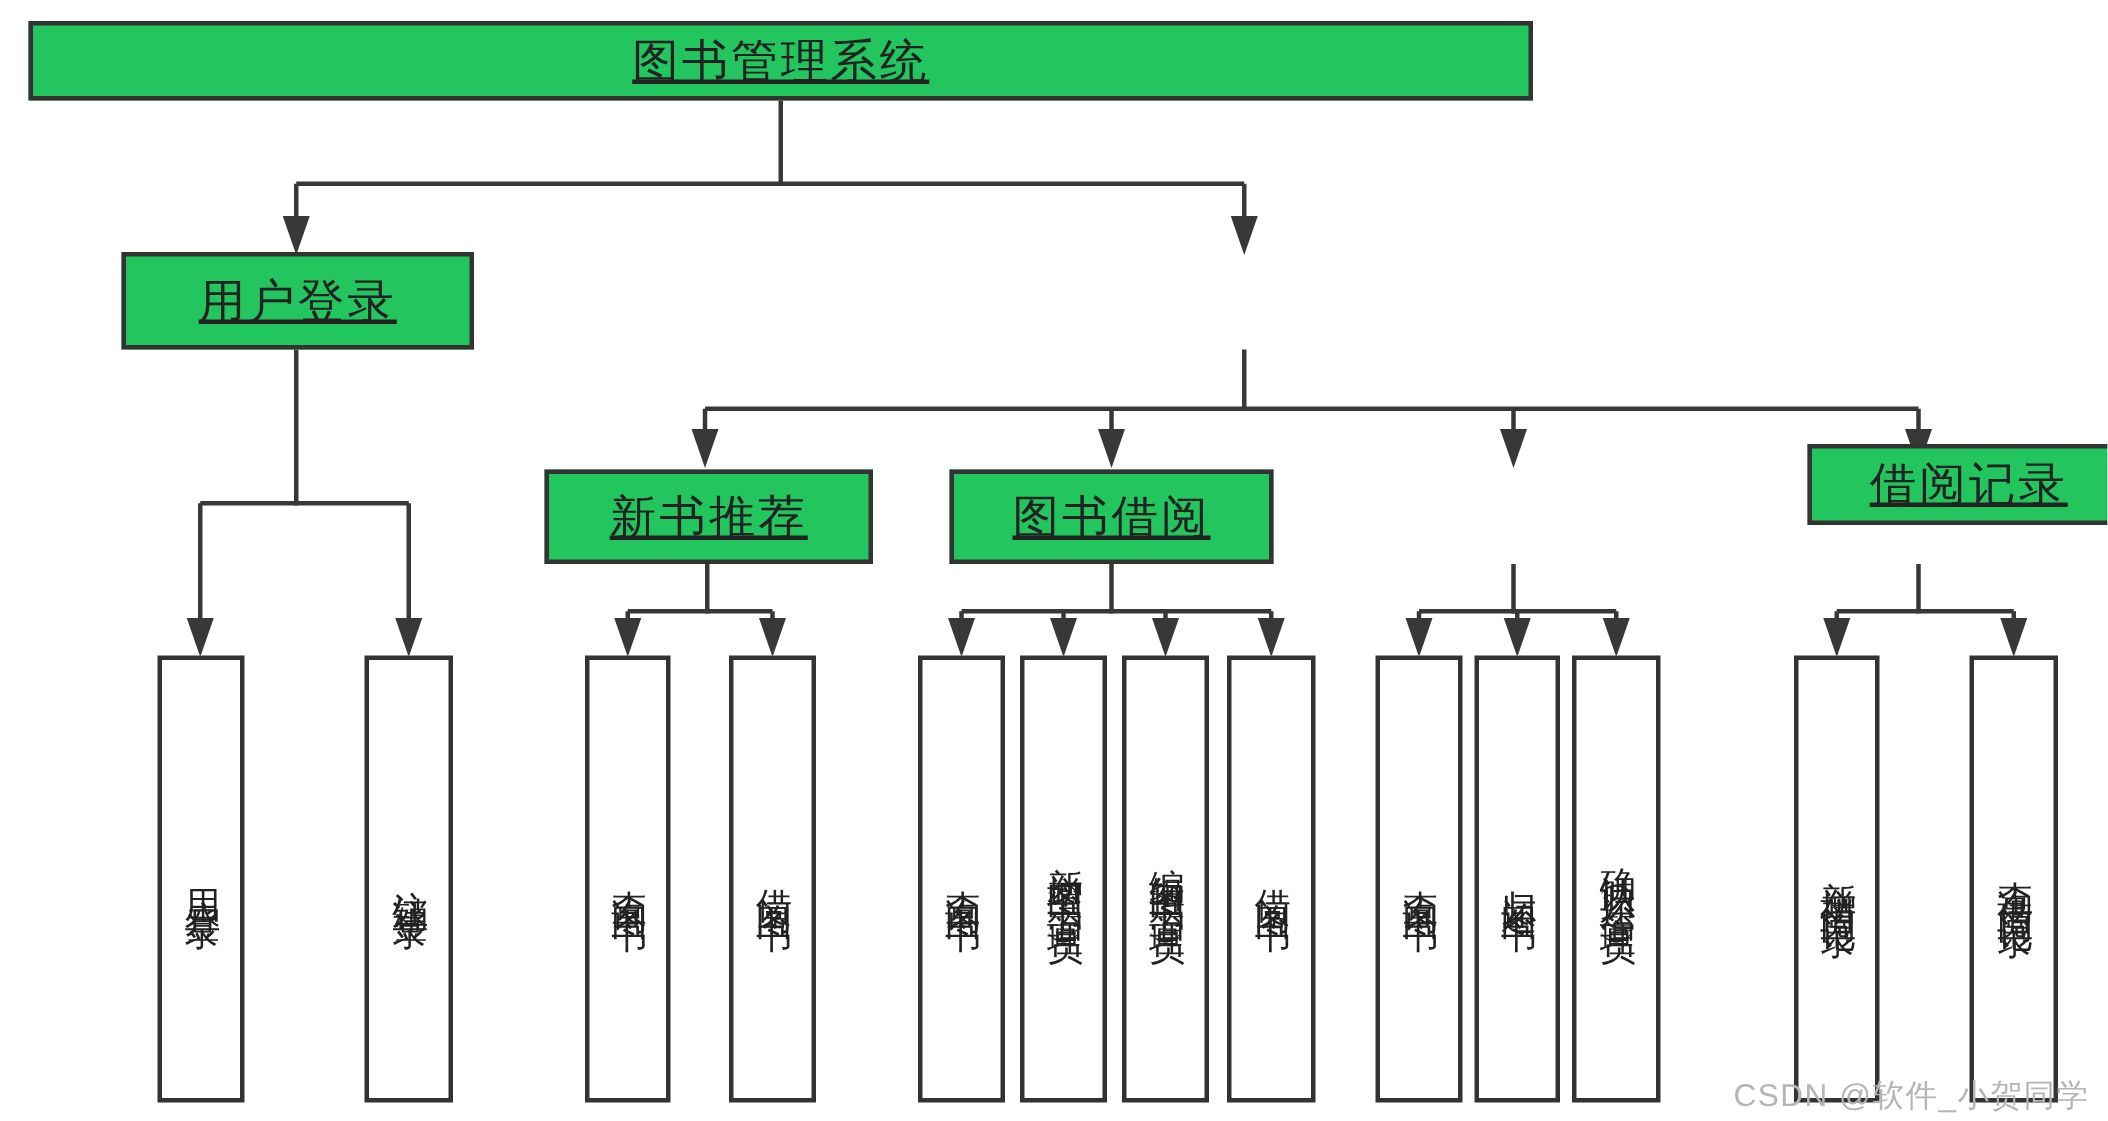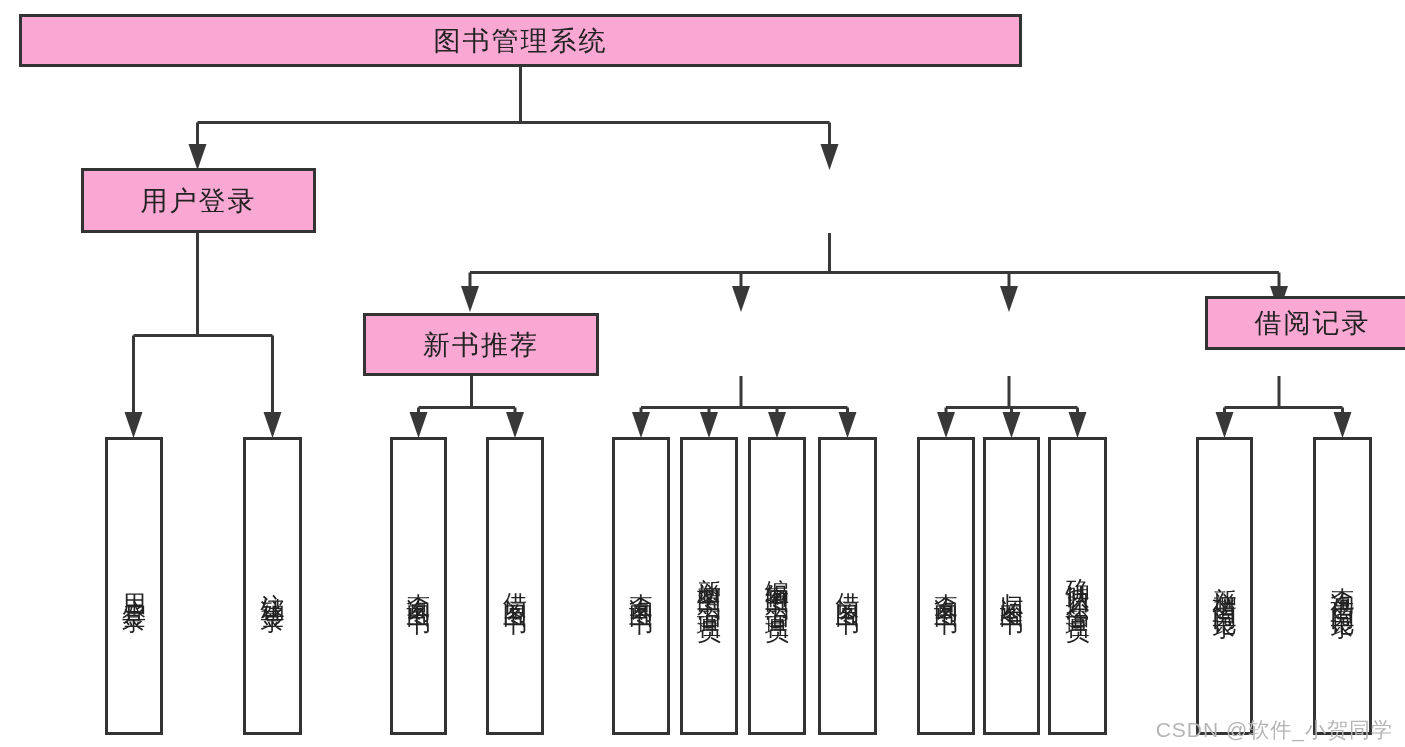--- a/index.html
+++ b/index.html
@@ -19,30 +19,31 @@
   #connectors line{
     stroke:#383838;
     stroke-width:3;
   }
   #connectors polygon{
     fill:#383838;
   }
   .hbox{
     position:absolute;
     box-sizing:border-box;
-    background:#f9a8d4;
+    background:#22c55e;
     border:3px solid #333333;
     display:flex;
     align-items:center;
     justify-content:center;
-    font-size:27px;
+    font-size:31px;
     letter-spacing:2px;
     color:#222222;
     z-index:2;
     white-space:nowrap;
+    text-decoration:underline;
   }
   .vbox{
     position:absolute;
     box-sizing:border-box;
     background:#ffffff;
     border:3px solid #333333;
     display:flex;
     align-items:center;
     justify-content:center;
     z-index:2;
@@ -131,21 +132,22 @@
     <line x1="1224.5" y1="407.5" x2="1224.5" y2="418"></line>
     <polygon points="1215.5,412 1233.5,412 1224.5,438"></polygon>
     <line x1="1342.5" y1="407.5" x2="1342.5" y2="418"></line>
     <polygon points="1333.5,412 1351.5,412 1342.5,438"></polygon>
   </svg>
 
   <div class="hbox" style="left:19px;top:14px;width:1003px;height:53px;">图书管理系统</div>
 
   <div class="hbox" style="left:81px;top:168px;width:235px;height:65px;">用户登录</div>
 
-  <div class="hbox" style="left:363px;top:313px;width:236px;height:63px;">新书推荐</div>
+  <div class="hbox" style="left:363px;top:313px;width:219px;height:63px;">新书推荐</div>
+  <div class="hbox" style="left:633px;top:313px;width:216px;height:63px;">图书借阅</div>
   <div class="hbox" style="left:1172px;top:296px;width:215px;height:54px;margin-left:33px;">借阅记录</div>
 
   <div class="vbox" style="left:105px;top:437px;width:58px;height:298px;">
     <span>用户登录</span>
     </div>
   <div class="vbox" style="left:243px;top:437px;width:59px;height:298px;">
     <span>注销登录</span>
     </div>
 
   <div class="vbox" style="left:390px;top:437px;width:57px;height:298px;">

